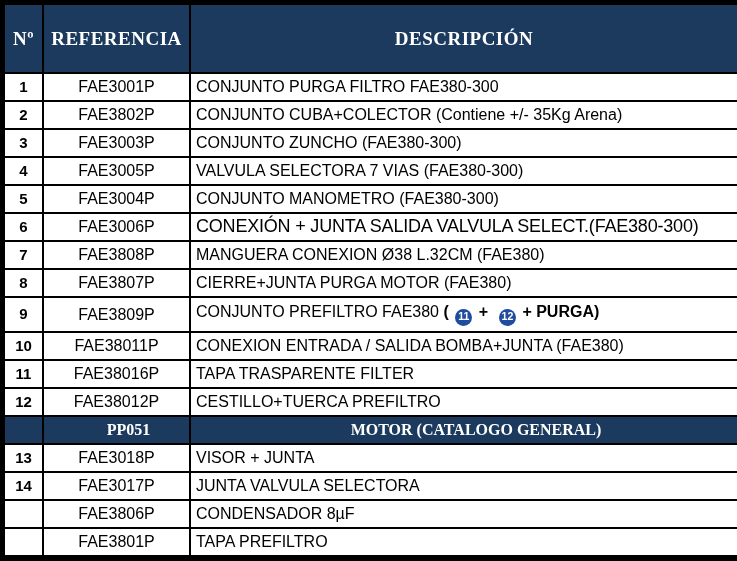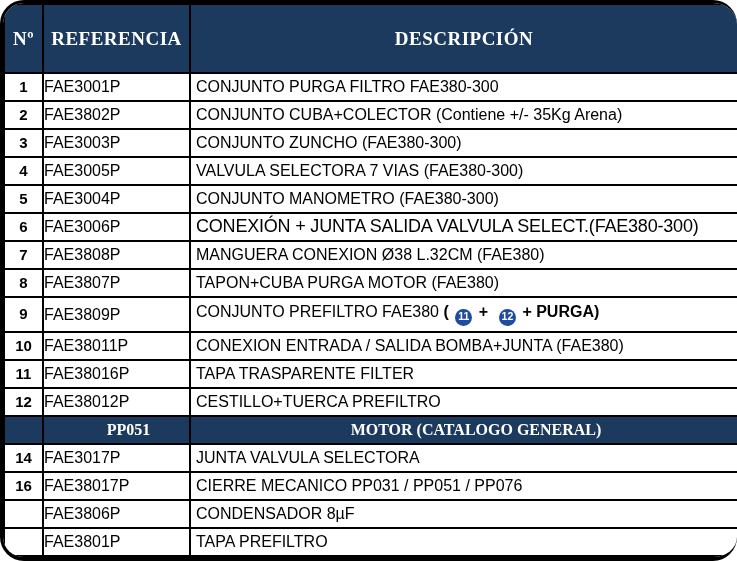--- a/index.html
+++ b/index.html
@@ -10,21 +10,20 @@
   *{box-sizing:border-box;}
   html,body{margin:0;padding:0;background:#ffffff;}
   .page{
     width:737px;height:561px;
     border-top:3px solid var(--line);
     border-left:3px solid var(--line);
     border-bottom:4px solid var(--line);
     overflow:hidden;
     font-family:"Liberation Sans", sans-serif;
     background:#ffffff;
-    border-radius:24px;
   }
   table.parts{
     width:100%;height:100%;
     border-collapse:collapse;
     table-layout:fixed;
   }
   col.c-num{width:39px;}
   col.c-ref{width:147px;}
   th,td{
     border:2px solid var(--line);
@@ -43,21 +42,21 @@
     height:69px;
     text-align:center;
   }
   tbody td{
     font-size:16px;
     color:#000000;
     height:25px;
     line-height:1.1;
   }
   td.col-num{text-align:center;font-weight:bold;font-size:15px;}
-  td.col-ref{}
+  td.col-ref{text-align:center;}
   td.col-desc{text-align:left;padding-left:5px;white-space:pre;margin-top:23px;}
   tr.small td.col-desc{font-size:18px;letter-spacing:-0.2px;}
   tr.rich td{height:31px;}
   tr.section td{
     background:var(--navy);
     color:#ffffff;
     font-family:"Liberation Serif", serif;
     font-weight:bold;
     font-size:16px;
     text-align:center;
@@ -127,21 +126,21 @@
           <td class="col-desc">CONEXIÓN + JUNTA SALIDA VALVULA SELECT.(FAE380-300)</td>
         </tr>
         <tr>
           <td class="col-num">7</td>
           <td class="col-ref">FAE3808P</td>
           <td class="col-desc">MANGUERA CONEXION Ø38 L.32CM (FAE380)</td>
         </tr>
         <tr>
           <td class="col-num">8</td>
           <td class="col-ref">FAE3807P</td>
-          <td class="col-desc">TAPON+CUBA PURGA MOTOR (FAE380)</td>
+          <td class="col-desc">CIERRE+JUNTA PURGA MOTOR (FAE380)</td>
         </tr>
         <tr class="rich">
           <td class="col-num">9</td>
           <td class="col-ref">FAE3809P</td>
           <td class="col-desc"><span>CONJUNTO PREFILTRO FAE380 </span><span class="b">( </span><span class="badge">11</span><span class="b"> +  </span><span class="badge">12</span><span class="b"> + PURGA)</span></td>
         </tr>
         <tr>
           <td class="col-num">10</td>
           <td class="col-ref">FAE38011P</td>
           <td class="col-desc">CONEXION ENTRADA / SALIDA BOMBA+JUNTA (FAE380)</td>
@@ -155,28 +154,28 @@
           <td class="col-num">12</td>
           <td class="col-ref">FAE38012P</td>
           <td class="col-desc">CESTILLO+TUERCA PREFILTRO</td>
         </tr>
         <tr class="section">
           <td class="col-num"></td>
           <td class="col-ref">PP051</td>
           <td class="col-desc">MOTOR (CATALOGO GENERAL)</td>
         </tr>
         <tr>
+          <td class="col-num">13</td>
+          <td class="col-ref">FAE3018P</td>
+          <td class="col-desc">VISOR + JUNTA</td>
+        </tr>
+        <tr>
           <td class="col-num">14</td>
           <td class="col-ref">FAE3017P</td>
           <td class="col-desc">JUNTA VALVULA SELECTORA</td>
-        </tr>
-        <tr>
-          <td class="col-num">16</td>
-          <td class="col-ref">FAE38017P</td>
-          <td class="col-desc">CIERRE MECANICO PP031 / PP051 / PP076</td>
         </tr>
         <tr>
           <td class="col-num"></td>
           <td class="col-ref">FAE3806P</td>
           <td class="col-desc">CONDENSADOR 8µF</td>
         </tr>
         <tr>
           <td class="col-num"></td>
           <td class="col-ref">FAE3801P</td>
           <td class="col-desc">TAPA PREFILTRO</td>

